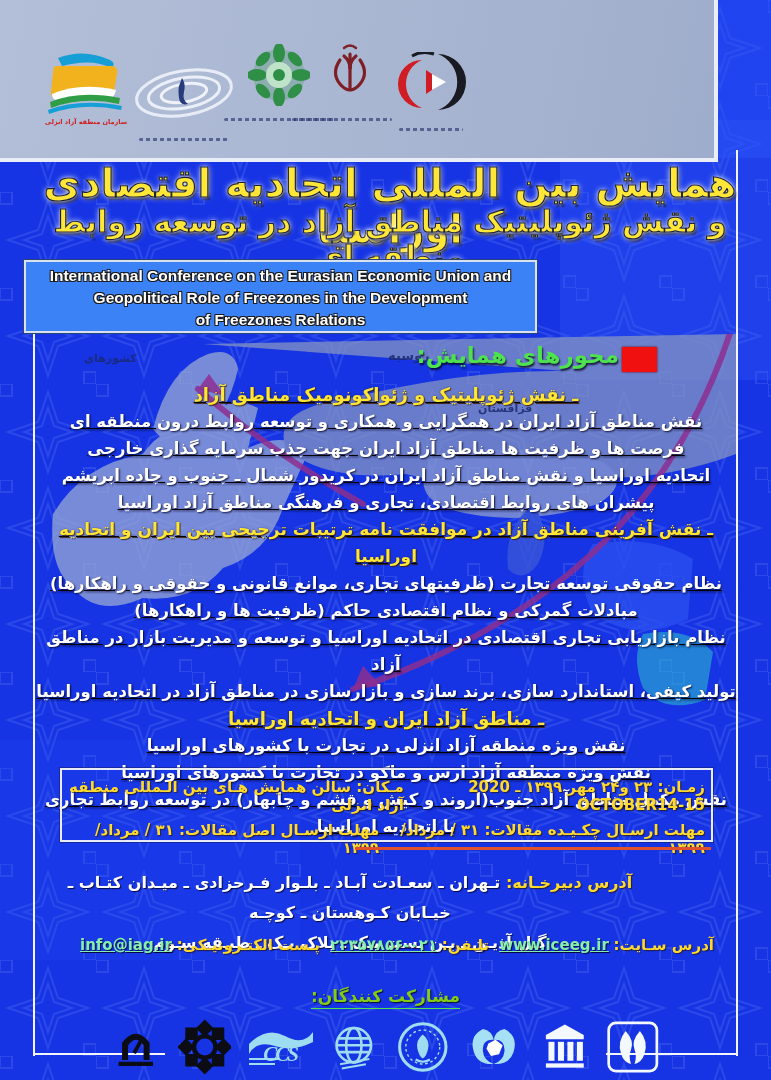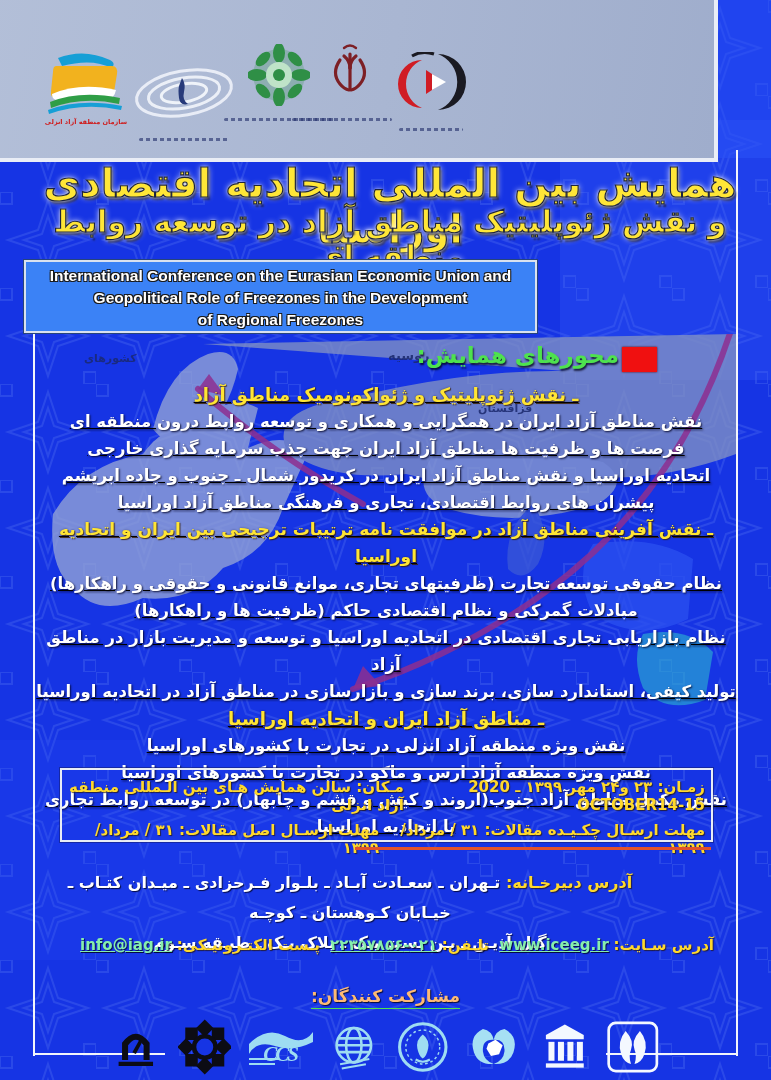--- a/index.html
+++ b/index.html
@@ -36,21 +36,21 @@
     text-shadow:1px 1px 2px rgba(0,0,30,.85);}
   
   .info-box{border:2px solid #e8ecf6;box-shadow:0 0 0 1px rgba(20,30,120,.6);
     color:#ffd92c;font-weight:bold;font-size:15px;}
   .info-row{display:flex;justify-content:space-between;direction:rtl;padding:0 6px;}
   .yellow-label{color:#ffd92c;font-weight:bold;text-shadow:1px 1px 1px rgba(40,20,0,.7);}
   .white-val{color:#86efac;font-weight:bold;text-shadow:1px 1px 1px rgba(0,0,30,.8);text-decoration:underline;}
   .red-underline{height:3px;background:#e0522c;}
   .addr{color:#fff;font-weight:bold;font-size:16px;text-align:center;
     text-shadow:1px 1px 1px rgba(0,0,30,.8);}
-  .green-ul{color:#fdba74;font-weight:bold;font-size:17px;
+  .green-ul{color:#84cc16;font-weight:bold;font-size:17px;
     border-bottom:1.5px solid #4ee24e;padding-bottom:2px;
     text-shadow:1px 1px 1px rgba(0,0,20,.8);}
   
   .logo-row{display:flex;align-items:center;justify-content:center;gap:16px;}
   .squiggle{height:3px;background:repeating-linear-gradient(90deg,#2a3670 0 4px,transparent 4px 7px);
     opacity:.65;border-radius:2px;}
   .anzali-cap{color:#cf1d1d;font-size:6.5px;font-weight:bold;text-align:center;direction:rtl;}
   .map-label{color:#1c2a6e;font-weight:bold;opacity:.85;}
 </style>
 </head>
@@ -174,21 +174,21 @@
   <span class="abs map-label fa" style="left:84px;top:352px;font-size:11px;">کشورهای</span>
   <span class="abs map-label fa" style="left:388px;top:348px;font-size:13px;">روسیه</span>
   <span class="abs map-label fa" style="left:478px;top:402px;font-size:11px;">قزاقستان</span>
 
   <div class="abs fa fa-title" style="left:40px;top:160px;width:700px;font-size:40px;">همایش بین المللی اتحادیه اقتصادی اوراسیا</div>
   <div class="abs fa fa-title" style="left:20px;top:204px;width:740px;font-size:30px;">و نقش ژئوپلیتیک مناطق آزاد در توسعه روابط منطقه ای</div>
 
   <div class="abs en-box" style="left:24px;top:260px;width:509px;height:66px;font-size:15.5px;line-height:22px;padding-top:3px;">
     <div>International Conference on the Eurasian Economic Union and</div>
     <div>Geopolitical Role of Freezones in the Development</div>
-    <div>of  Regional Freezones</div>
+    <div>of  Freezones Relations</div>
   </div>
 
   <div class="abs red-square" style="left:622px;top:347px;width:35px;height:25px;"></div>
   <div class="abs fa agenda-head" style="right:152px;top:342px;">محورهای همایش:</div>
 
   <div class="abs fa" style="left:36px;top:381px;width:700px;text-align:center;text-decoration:underline;">
     <div>
       <div class="sec-head">ـ نقش ژئوپلیتیک و ژئواکونومیک مناطق آزاد</div>
       <div class="sec-line">نقش مناطق آزاد ایران در همگرایی و همکاری و توسعه روابط درون منطقه ای</div>
       <div class="sec-line">فرصت ها و ظرفیت ها مناطق آزاد ایران جهت جذب سرمایه گذاری خارجی</div>

